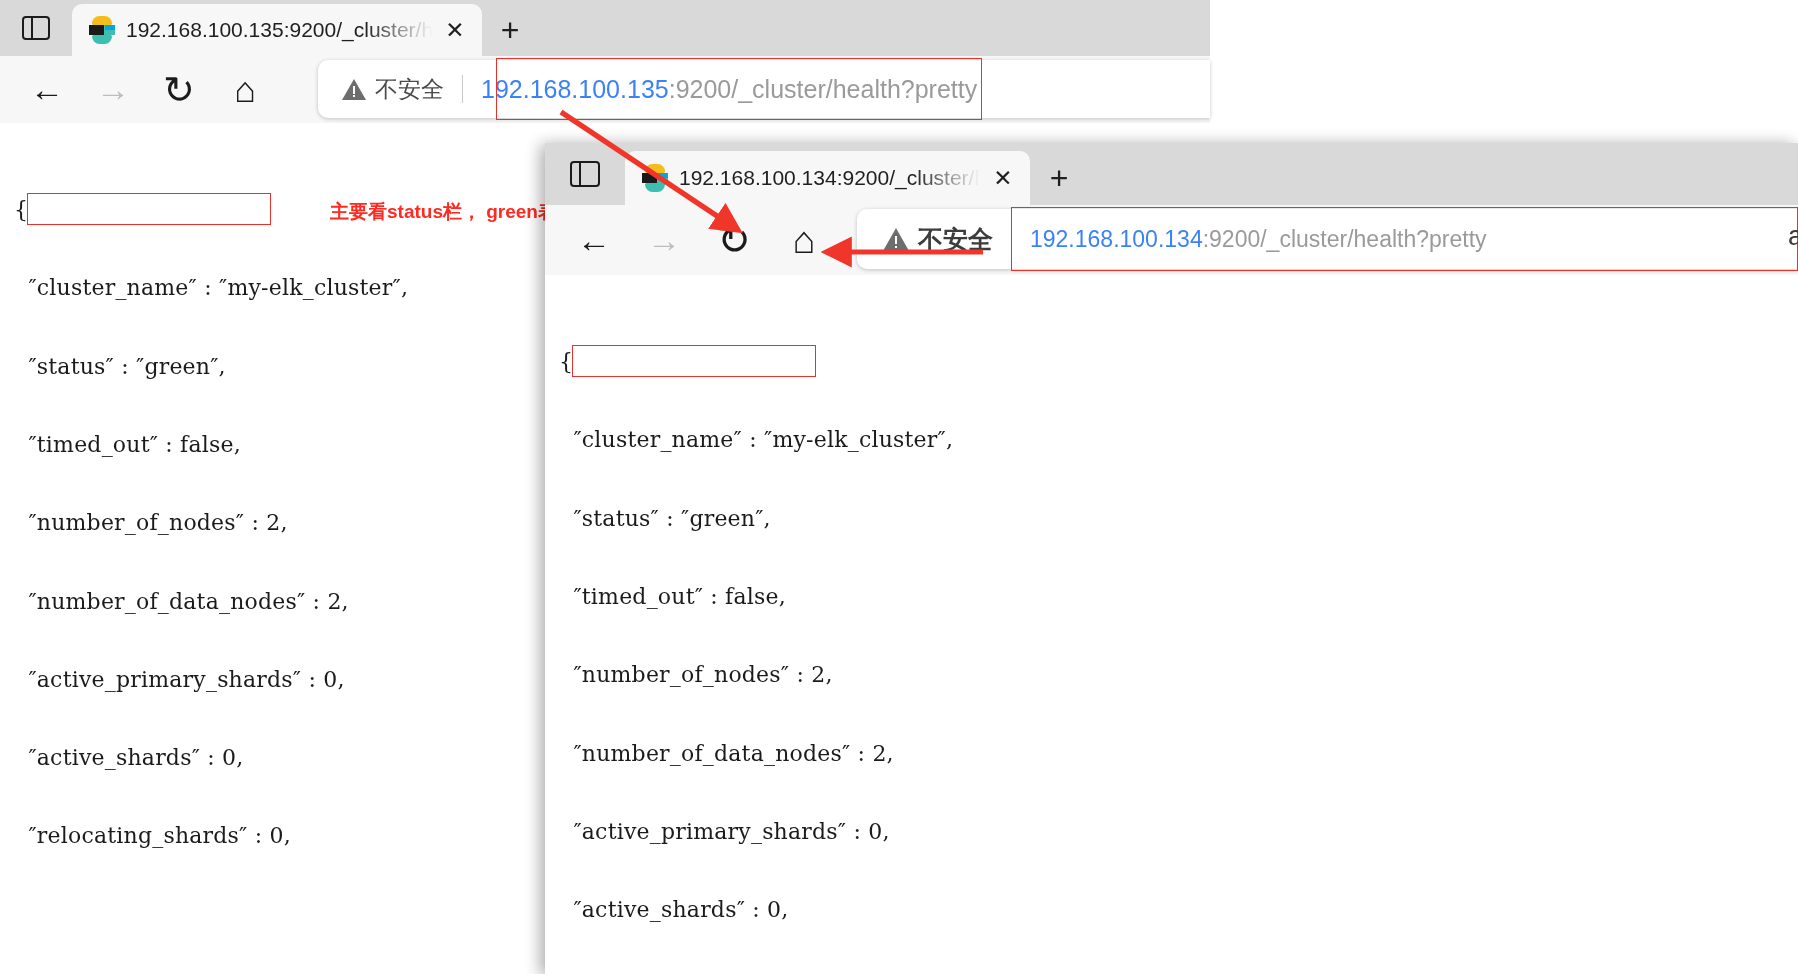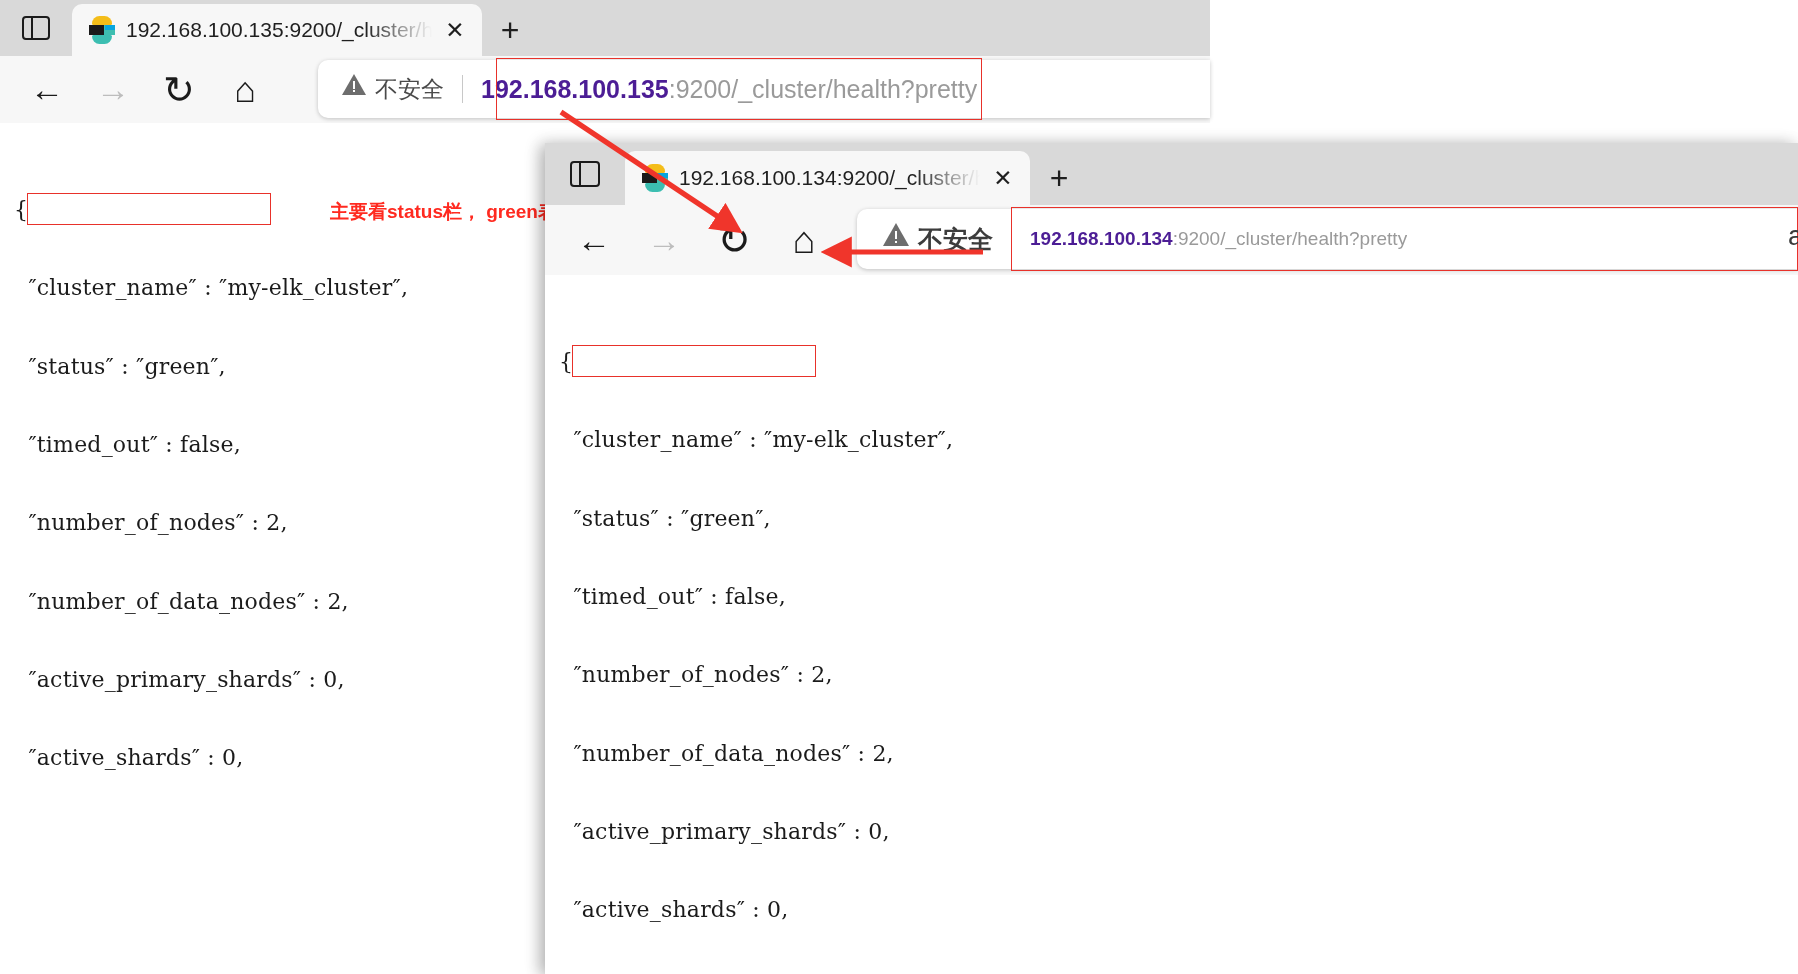--- a/index.html
+++ b/index.html
@@ -49,24 +49,24 @@
   .favicon i { position:absolute; display:block; }
 
   .toolbar { background:#f7f7f7; display:flex; align-items:center; }
   .navbtn { display:flex; align-items:center; justify-content:center; color:#1b1b1b; }
   .navbtn.disabled { color:#bdbdbd; }
 
   .omnibox {
     background:#ffffff; border-radius: 20px; display:flex; align-items:center;
     box-shadow: 0 1px 4px rgba(0,0,0,.22); position: relative;
   }
-  .insecure { display:flex; align-items:flex-start; gap:9px; color:#5f5f5f; }
+  .insecure { display:flex; align-items:center; gap:9px; color:#5f5f5f; }
   .omnisep { width:1px; background:#c8c8c8; }
   .urltext { white-space:nowrap; color:#9a9a9a; overflow:hidden; }
-  .urltext b { color:#4c1d95; font-weight:700; }
+  .urltext b { color:#3b82f6; font-weight:400; }
 
   .highlight-box { position:absolute; border:1.6px solid #e8312a; background:transparent; }
 
   .content { background:#ffffff; overflow:hidden; position:relative; }
   .json {
     font-family: "DejaVu Serif", "Liberation Serif", serif;
     color:#1b1b1b; white-space:pre;
   }
   .json .ln { display:block; }
 
@@ -135,20 +135,21 @@
     <div class="content" style="position:absolute;left:0;top:123px;width:1210px;height:851px;">
       <div class="json" style="position:absolute;left:14px;top:22px;font-size:22px;line-height:26.1px;letter-spacing:.2px;">
         <span class="ln">{</span>
         <span class="ln">  ″cluster_name″ : ″my-elk_cluster″,</span>
         <span class="ln">  ″status″ : ″green″,</span>
         <span class="ln">  ″timed_out″ : false,</span>
         <span class="ln">  ″number_of_nodes″ : 2,</span>
         <span class="ln">  ″number_of_data_nodes″ : 2,</span>
         <span class="ln">  ″active_primary_shards″ : 0,</span>
         <span class="ln">  ″active_shards″ : 0,</span>
+        <span class="ln">  ″relocating_shards″ : 0,</span>
         
         
         
         
         
         
         
       </div>
 
       <div class="red-rect" style="left:27px;top:70px;width:244px;height:32px;"></div>
@@ -191,21 +192,21 @@
     <div class="omnibox" style="position:absolute;left:312px;top:66px;width:941px;height:60px;border-radius:10px 0 0 10px;">
       <div class="insecure" style="margin-left:26px;">
         <span style="display:inline-block;position:relative;width:26px;height:23px;">
           <span style="position:absolute;left:0;top:0;width:0;height:0;border-left:13px solid transparent;border-right:13px solid transparent;border-bottom:23px solid #6d6d6d;"></span>
           <span style="position:absolute;left:12px;top:8px;width:2px;height:8px;background:#fff;"></span>
           <span style="position:absolute;left:12px;top:18px;width:2px;height:2px;background:#fff;"></span>
         </span>
         <span style="font-size:25px;color:#3c3c3c;font-weight:600;">不安全</span>
       </div>
       <div class="omnisep" style="height:28px;margin:0 18px;"></div>
-      <div class="urltext" style="font-size:19px;">
+      <div class="urltext" style="font-size:23px;">
         <b>192.168.100.134</b><span>:9200/_cluster/health?pretty</span>
       </div>
       <div class="highlight-box" style="left:154px;top:-2px;width:787px;height:64px;"></div>
     </div>
 
     <div style="position:absolute;left:1243px;top:78px;font-size:27px;color:#3a3a3a;">a</div>
 
     <div class="content" style="position:absolute;left:0;top:132px;width:1253px;height:699px;">
       <div class="json" style="position:absolute;left:14px;top:22px;font-size:22px;line-height:26.1px;letter-spacing:.2px;">
         <span class="ln">{</span>

